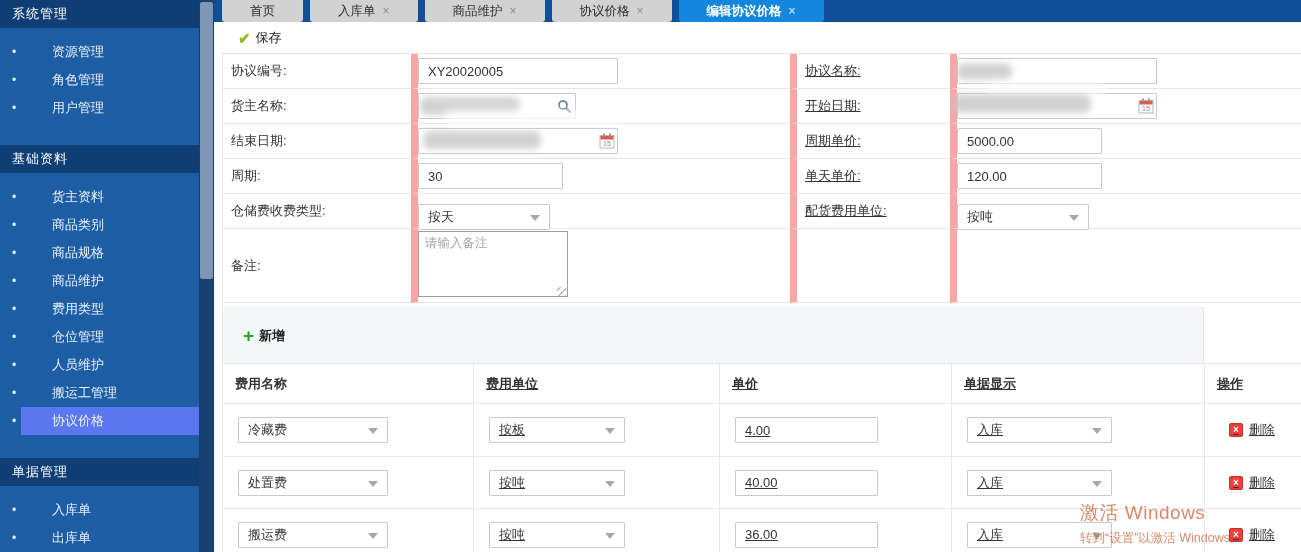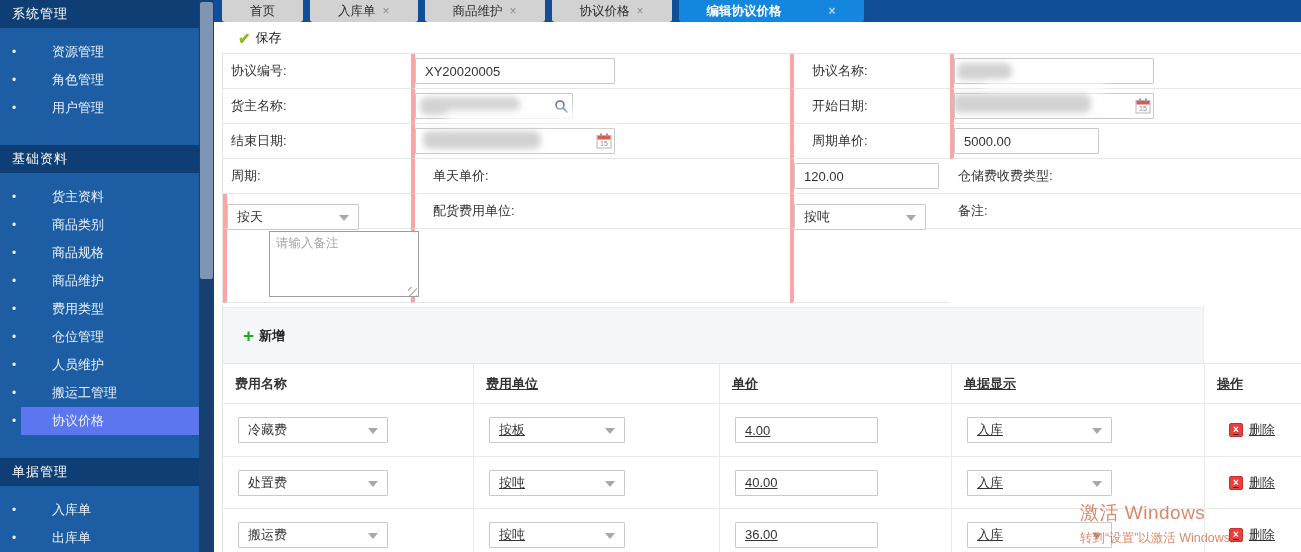--- a/index.html
+++ b/index.html
@@ -20,53 +20,53 @@
   .sb-scroll { position:absolute; right:0; top:0; width:15px; height:552px; background:#16406f; }
   .sb-thumb { position:absolute; left:1px; top:2px; width:13px; height:277px; background:#7e95b3; border-radius:2px; }
 
   
   .main { position:absolute; left:214px; top:0; width:1087px; height:552px; background:#fff; }
   .tabbar { position:absolute; left:0; top:0; right:0; height:22px; background:#114e98;
             display:flex; align-items:flex-start; padding-left:8px; gap:7px; }
   .tab { height:22px; line-height:21px; background:#d2d2d2; color:#2b2b2b; font-size:12.5px;
          padding:0 28px; border-radius:0 0 3px 3px; display:flex; align-items:center; cursor:pointer; white-space:nowrap; }
   .tab .tclose { margin-left:7px; color:#8f8f8f; font-size:12px; line-height:1; cursor:pointer; }
-  .tab.active { background:#1586dd; color:#fff; font-weight:bold;gap:40px; }
+  .tab.active { background:#1586dd; color:#fff; font-weight:bold; }
   .tab.active .tclose { color:#b9d9f3; }
 
   .toolbar { position:absolute; left:0; top:22px; right:0; height:31px; background:#fff; }
   .save-btn { position:absolute; left:24px; top:5px; height:22px; display:flex; align-items:center; gap:5px;
               cursor:pointer; font-size:13px; color:#222; }
   .check-ico { color:#94c11f; font-size:15px; font-weight:bold; text-shadow:0 1px 0 #6f9b0e; }
 
   .panel { position:absolute; left:8px; top:53px; right:0; bottom:0;
            border-left:1px solid #e5e5e5; border-top:1px solid #e5e5e5; }
 
   
   .form-grid { display:grid; grid-template-columns:188px 379px 160px 1fr;
                grid-template-rows:35px 35px 35px 35px 35px 74px; }
   .fcell { border-bottom:1px solid #e6e6e6; display:flex; align-items:center; font-size:13px; color:#333; }
-  .fcell.v { border-left:4px solid #fca5a5; }
+  .fcell.v { border-left:7px solid #fca5a5; }
   .fcell.lab1 { padding-left:8px; }
-  .fcell.lab2 { padding-left:18px; }
+  .fcell.lab2 { padding-left:8px;text-decoration:underline; }
 
   .tin { height:26px; border:1px solid #c9c9c9; background:#fff; font-size:13px; color:#333;
          padding:0 9px; font-family:inherit; border-radius:1px; }
   .in200 { width:200px; } .in158 { width:158px; } .in145 { width:145px; } .in143 { width:143px; }
   .iwrap { position:relative; display:inline-block; }
   .search-ico { position:absolute; right:5px; top:6px; width:14px; height:14px; cursor:pointer; }
   .cal-ico { position:absolute; right:3px; top:5px; width:16px; height:16px; cursor:pointer; }
 
   .sel { position:relative; height:26px; border:1px solid #c9c9c9; background:#fff; border-radius:1px;
          font-size:13px; color:#333; display:flex; align-items:center; padding-left:9px; cursor:pointer; }
   .w158 { width:132px;margin-top:12px; } .w150 { width:150px; } .w136 { width:136px; } .w145 { width:145px; }
   .caret { position:absolute; right:9px; top:10px; width:0; height:0;
            border-left:5px solid transparent; border-right:5px solid transparent; border-top:6px solid #a8a8a8; }
 
-  .remark-wrap { position:relative; display:inline-block;margin-left:42px; }
+  .remark-wrap { position:relative; display:inline-block; }
   .remark { width:150px; height:66px; border:1px solid #9d9d9d; font-size:12.5px; color:#333;
             padding:3px 6px; resize:none; font-family:inherit; }
   .remark::placeholder { color:#a5a5a5; }
   .rs-handle { position:absolute; right:2px; bottom:4px; width:9px; height:9px; pointer-events:none;
      background:repeating-linear-gradient(135deg, transparent 0 2px, #bdbdbd 2px 3px, transparent 3px 5px); }
 
   
   .spacer { height:4px; }
   .fee-toolbar { width:981px; height:56px; background:#f5f6f7; border-top:1px solid #ececec;
                  border-right:1px solid #e7e7e7; display:flex; align-items:center; }
@@ -242,20 +242,23 @@
               <text x="8" y="13" font-size="7" fill="#8a8a8a" text-anchor="middle">15</text>
             </svg>
           </span>
         </div>
         <div class="fcell v lab2">周期单价:</div>
         <div class="fcell v">
           <input class="tin in145" value="5000.00" style="">
         </div>
 
         <div class="fcell lab1">周期:</div>
+        <div class="fcell v">
+          <input class="tin in145" value="30" style="">
+        </div>
         <div class="fcell v lab2">单天单价:</div>
         <div class="fcell v">
           <input class="tin in145" value="120.00" style="">
         </div>
 
         <div class="fcell lab1">仓储费收费类型:</div>
         <div class="fcell v">
           <div class="sel w158">
             <span>按天</span>
             <span class="caret"></span>

